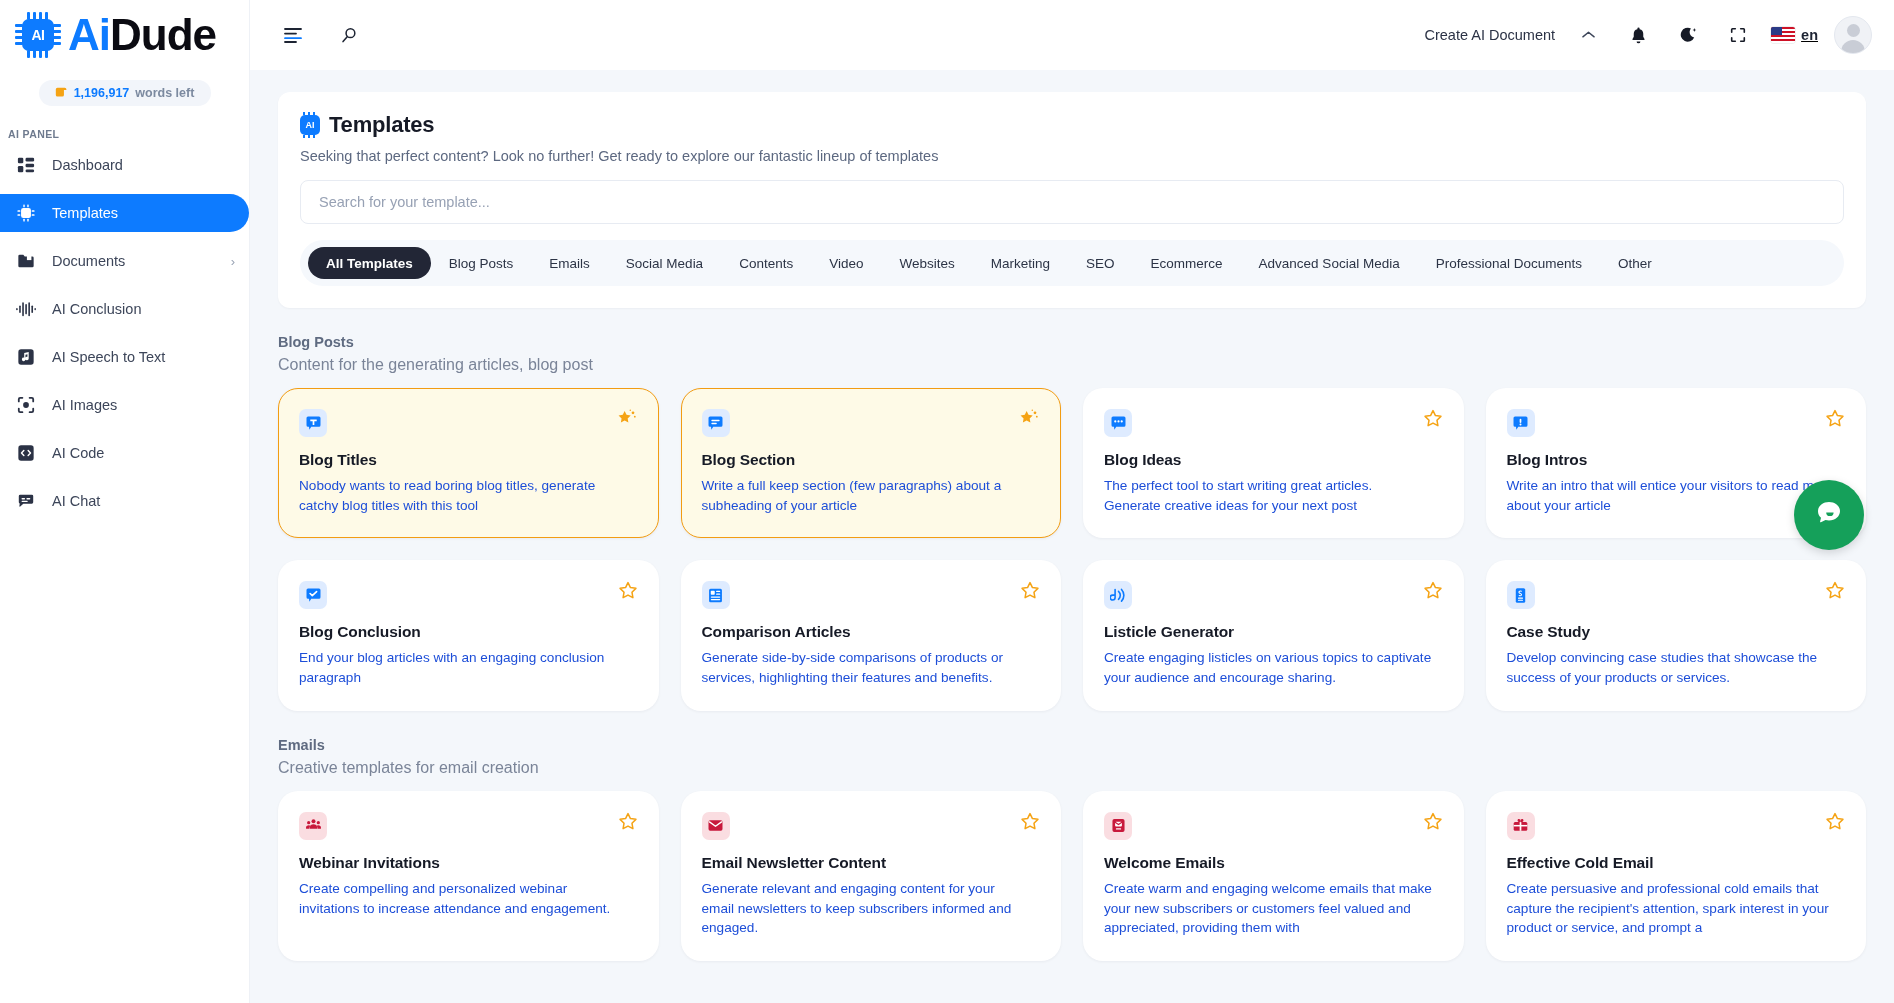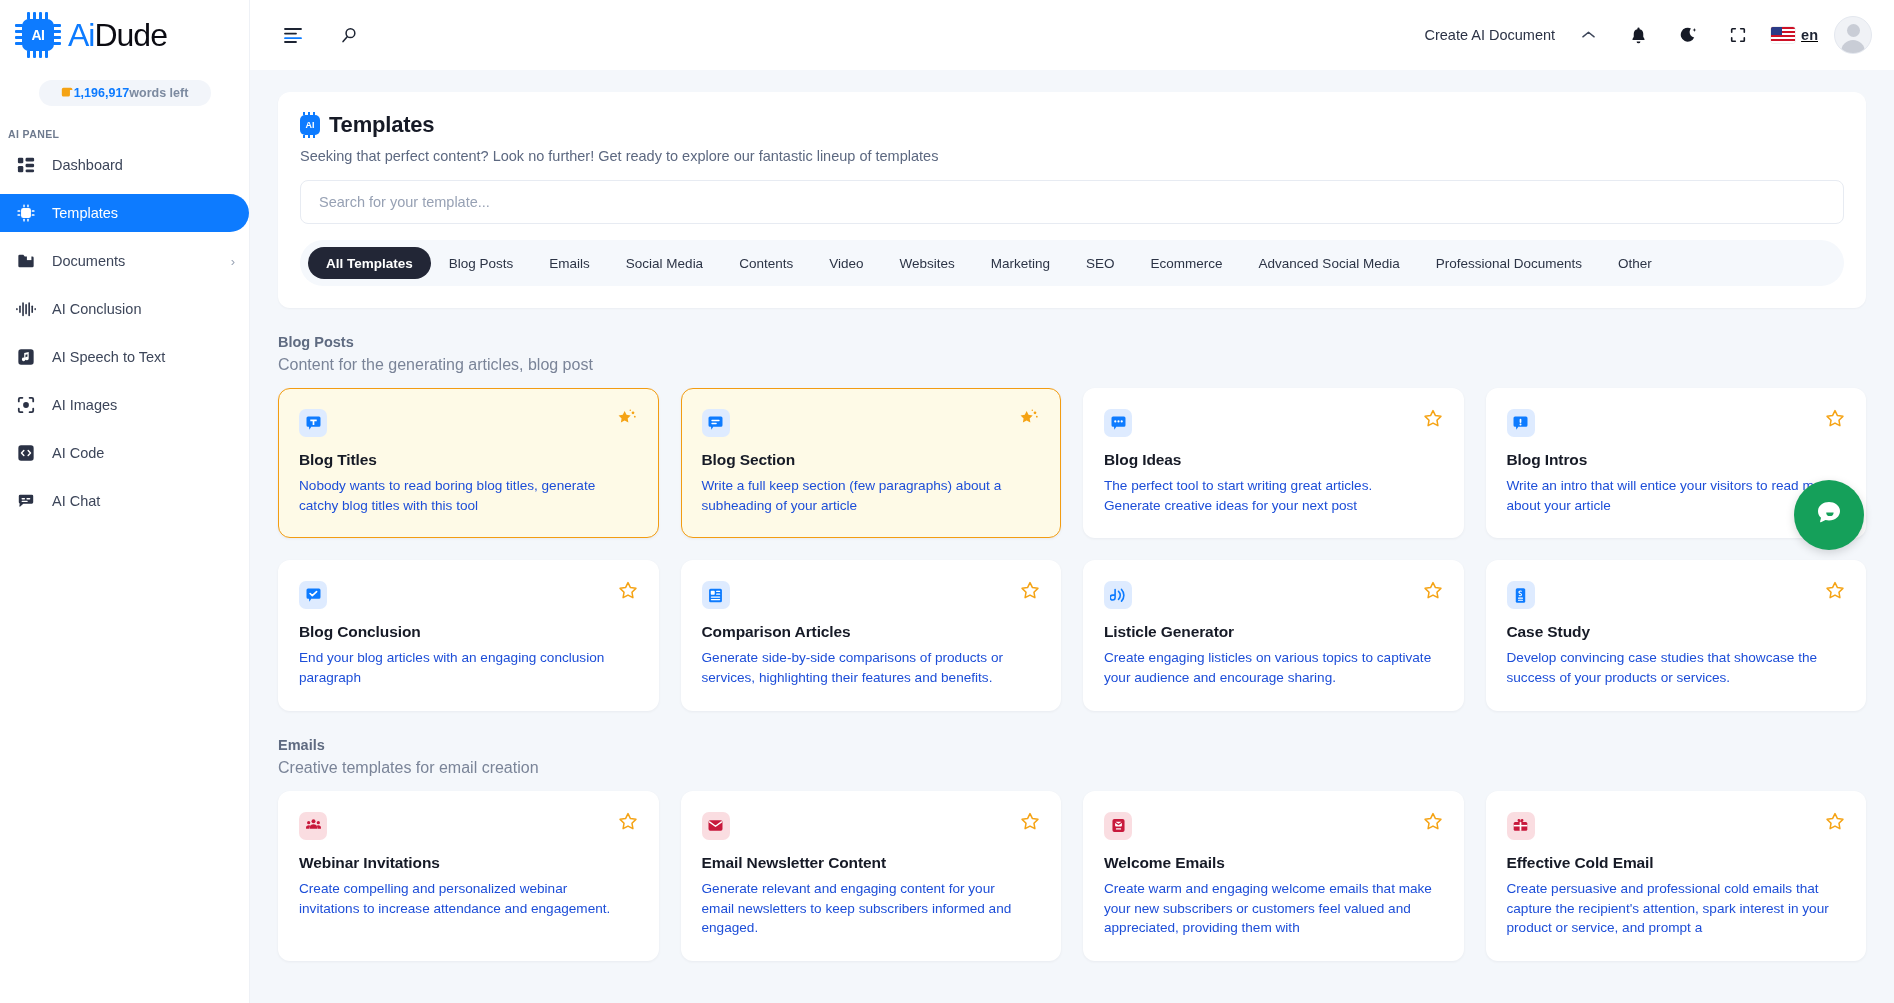--- a/index.html
+++ b/index.html
@@ -38,30 +38,30 @@
     color: #fff; font-size: 14px; font-weight: 700; letter-spacing: -.5px;
   }
   .brand-chip i {
     position: absolute; background: #0D7BFF; border-radius: 1px;
   }
   .brand-chip .t { width: 3px; height: 8px; top: 1px; }
   .brand-chip .b { width: 3px; height: 8px; bottom: 1px; }
   .brand-chip .l { height: 3px; width: 8px; left: 1px; }
   .brand-chip .r { height: 3px; width: 8px; right: 1px; }
   .brand-text {
-    font-size: 32px; font-weight: 400; letter-spacing: -1px; line-height: 1;
+    font-size: 44px; font-weight: 700; letter-spacing: -1px; line-height: 1;
     white-space: nowrap;
   }
   .brand-text .ai { color: #0D7BFF; }
   .brand-text .dude { color: #0B0B12; }
 
   .words-badge {
     margin: 10px auto 0; width: 172px; height: 26px;
     background: #F2F5FA; border-radius: 13px;
-    display: flex; align-items: center; justify-content: center; gap: 0;
+    display: flex; align-items: center; justify-content: center; gap: 6px;
     font-size: 12.5px;
   }
   .words-badge .scroll-ico { color: #F5A314; font-size: 13px; line-height: 1; }
   .words-badge .num { color: #0D7BFF; font-weight: 700; }
   .words-badge .lbl { color: #7C8AA0; font-weight: 700; }
 
   .panel-label {
     margin: 22px 0 6px 8px;
     font-size: 10.5px; font-weight: 700; letter-spacing: .4px;
     color: #6E7A8E; text-transform: uppercase;
@@ -191,21 +191,21 @@
   
   .section { margin-top: 26px; }
   .section-title { font-size: 14.5px; font-weight: 700; color: #5F6B81; }
   .section-sub { margin-top: 6px; font-size: 16px; color: #7A8498; }
 
   .grid {
     margin-top: 14px;
     display: grid; grid-template-columns: repeat(4, 1fr); gap: 22px;
   }
   .card {
-    background: #fff; border-radius: 12px; border: 1px solid transparent;
+    background: #fff; border-radius: 20px; border: 1px solid transparent;
     padding: 20px 20px 22px;
     min-height: 134px;
     box-shadow: 0 1px 3px rgba(16,24,40,.05);
     cursor: pointer; position: relative;
   }
   .card.fav { background: #FEFAE7; border-color: #F29C12; }
   .card-top { display: flex; align-items: flex-start; justify-content: space-between; }
   .tile {
     width: 28px; height: 28px; border-radius: 7px;
     background: #DEEBFF; color: #0D7BFF;

